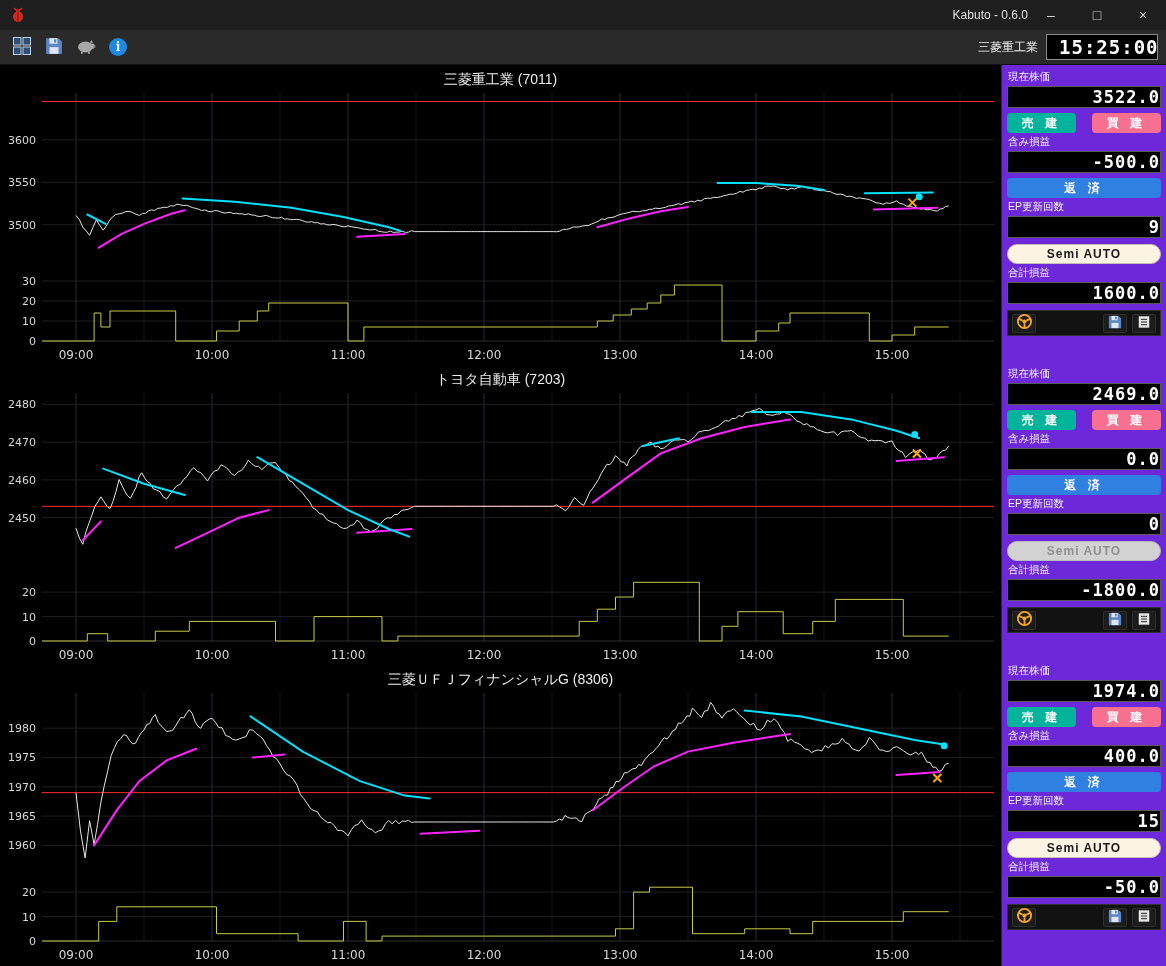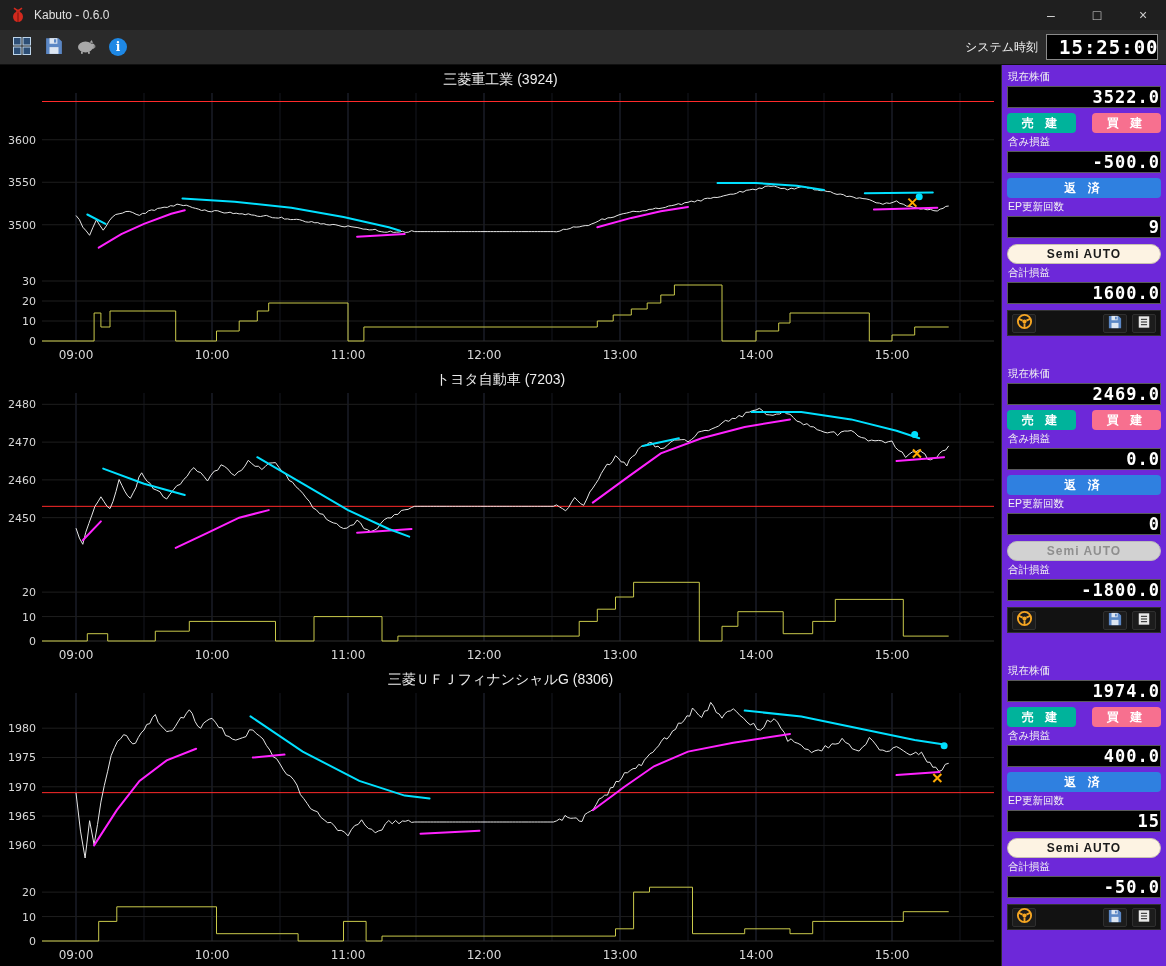--- a/index.html
+++ b/index.html
@@ -1,21 +1,21 @@
 <!DOCTYPE html>
 <html><head>
 <meta charset="utf-8">
 <style>
   *{margin:0;padding:0;box-sizing:border-box;}
   html,body{width:1166px;height:966px;background:#000;overflow:hidden;
     font-family:"Liberation Sans","DejaVu Sans",sans-serif;color:#ddd;}
   
   .titlebar{height:30px;background:#1f1f1f;display:flex;align-items:center;}
   .titlebar .app-ico{margin:0 8px 0 10px;display:flex;}
-  .titlebar .ttl{font-size:12px;color:#e0e0e0;flex:1;}
+  .titlebar .ttl{font-size:12px;color:#e0e0e0;flex:1;text-align:right;}
   .winbtn{width:46px;height:30px;display:flex;align-items:center;justify-content:center;
     font-size:14px;color:#cfcfcf;cursor:pointer;background:transparent;border:none;}
   
   .toolbar{height:35px;background:#2a2a2a;display:flex;align-items:center;padding:0 8px;border-bottom:1px solid #101010;}
   .tbtn{width:28px;height:28px;margin-right:4px;background:transparent;border:none;display:flex;
     align-items:center;justify-content:center;cursor:pointer;border-radius:3px;}
   .info-circle{width:18px;height:18px;border-radius:50%;background:#1e88e5;color:#fff;
     font-weight:bold;font-size:12px;display:flex;align-items:center;justify-content:center;font-family:"DejaVu Serif",serif;}
   .tb-right{margin-left:auto;display:flex;align-items:center;}
   .sys-label{font-size:12px;color:#f0f0f0;margin-right:8px;}
@@ -95,30 +95,30 @@
         <rect x="17.4" y="7.2" width="2" height="2.4" rx="0.6" fill="#8b8b8b"></rect>
         <rect x="5" y="13.4" width="1.8" height="2.4" fill="#a8a8a8"></rect>
         <rect x="12" y="13.4" width="1.8" height="2.4" fill="#a8a8a8"></rect>
       </svg>
     </span>
   </button>
   <button class="tbtn">
     <span class="info-circle">i</span>
   </button>
   <div class="tb-right">
-    <span class="sys-label">システム時刻</span>
+    <span class="sys-label">三菱重工業</span>
     <span class="seg clock">15:25:00</span>
   </div>
 </div>
 
 <div class="main">
 
   <div class="charts-col">
     <section class="chart-block">
-      <div class="chart-title">三菱重工業 (3924)</div>
+      <div class="chart-title">三菱重工業 (7011)</div>
       <svg class="chart-svg" width="1001" height="276" viewBox="0 0 1001 276">
           <line x1="76" y1="4" x2="76" y2="252" stroke="#262b3a" stroke-width="1"></line>
           <line x1="144" y1="4" x2="144" y2="252" stroke="#15171e" stroke-width="1"></line>
           <line x1="212" y1="4" x2="212" y2="252" stroke="#262b3a" stroke-width="1"></line>
           <line x1="280" y1="4" x2="280" y2="252" stroke="#15171e" stroke-width="1"></line>
           <line x1="348" y1="4" x2="348" y2="252" stroke="#262b3a" stroke-width="1"></line>
           <line x1="416" y1="4" x2="416" y2="252" stroke="#15171e" stroke-width="1"></line>
           <line x1="484" y1="4" x2="484" y2="252" stroke="#262b3a" stroke-width="1"></line>
           <line x1="552" y1="4" x2="552" y2="252" stroke="#15171e" stroke-width="1"></line>
           <line x1="620" y1="4" x2="620" y2="252" stroke="#262b3a" stroke-width="1"></line>

